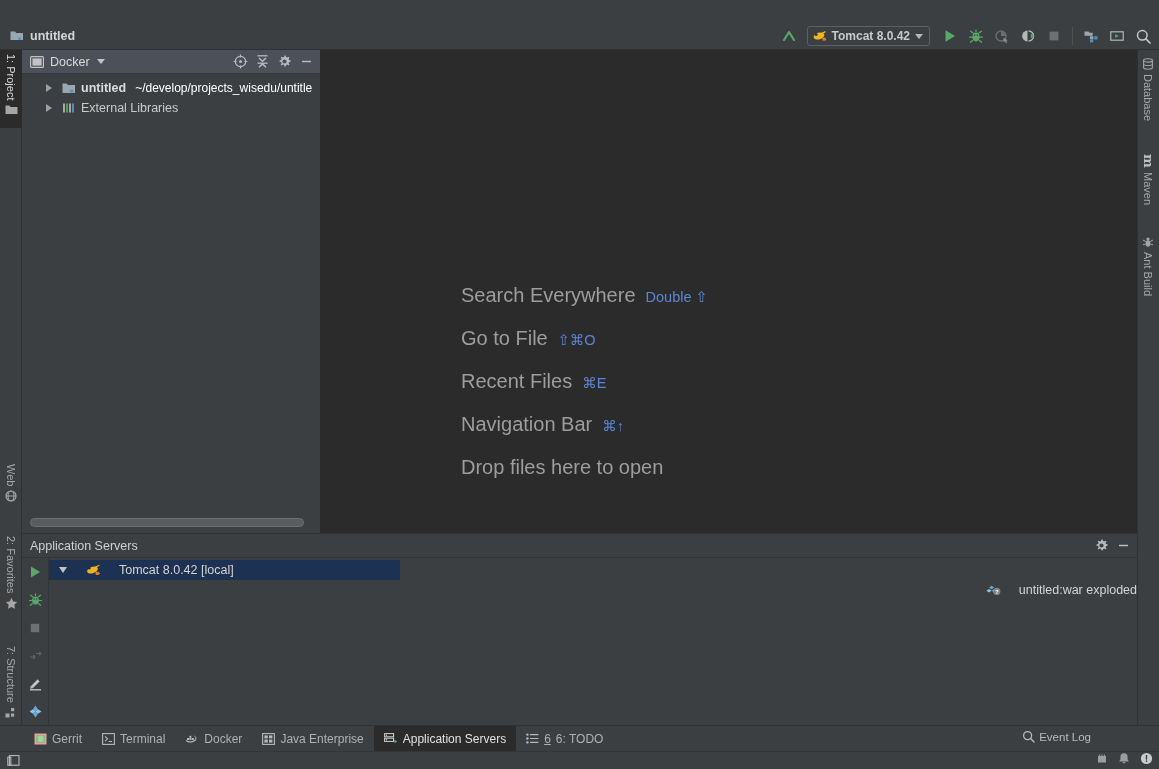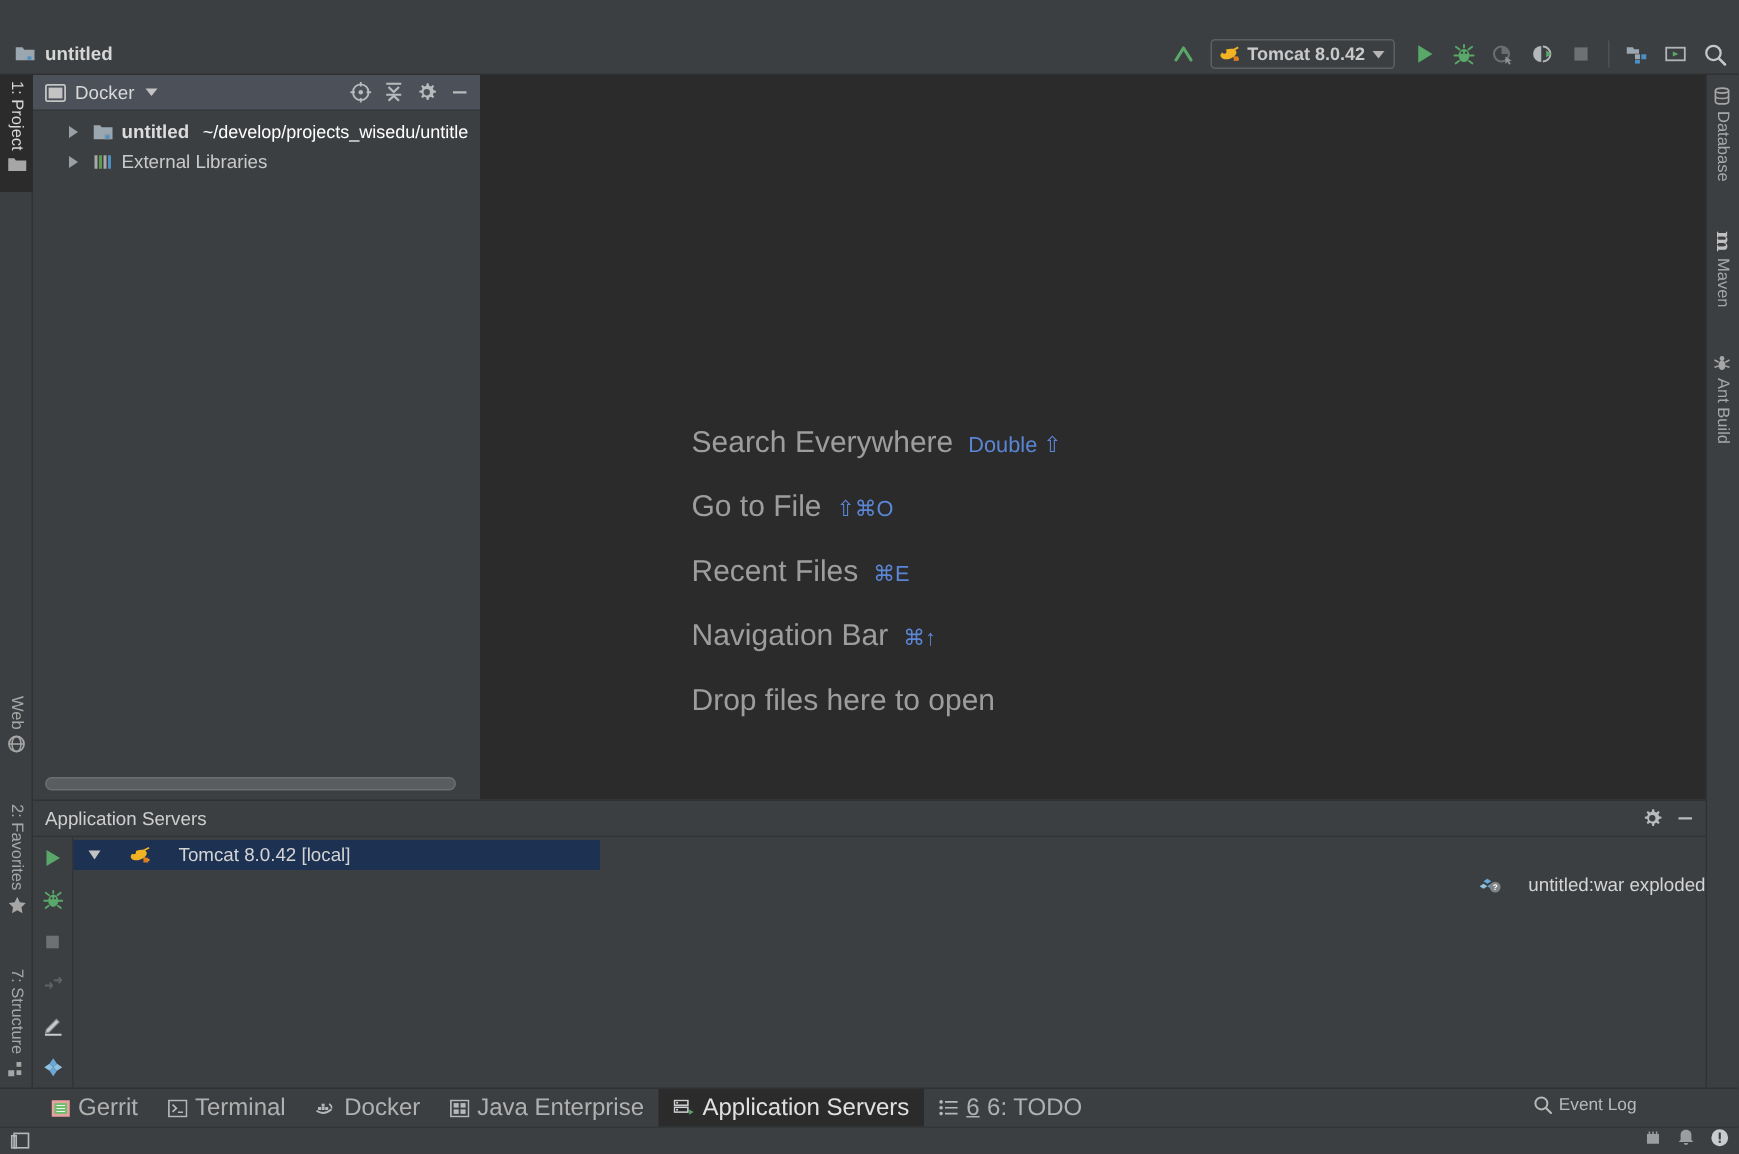--- a/index.html
+++ b/index.html
@@ -169,21 +169,21 @@
   }
 
   
   .bottombar {
     position: absolute; left: 0; top: 725px; width: 1159px; height: 26px;
     background: #3c3f41; border-top: 1px solid #2f3133;
     display: flex; align-items: center; padding-left: 24px;
   }
   .btab {
     display: flex; align-items: center; gap: 5px; height: 26px;
-    padding: 0 10px; font-size: 16px; color: #b0b0b0; white-space: nowrap;
+    padding: 0 10px; font-size: 12px; color: #b0b0b0; white-space: nowrap;
   }
   .btab.active { background: #2b2b2b; color: #e0e0e0; }
   .underline-u { text-decoration: underline; }
 
   
   .statusbar {
     position: absolute; left: 0; top: 751px; width: 1159px; height: 18px;
     background: #3c3f41; border-top: 1px solid #333638;
     display: flex; align-items: center;
   }

